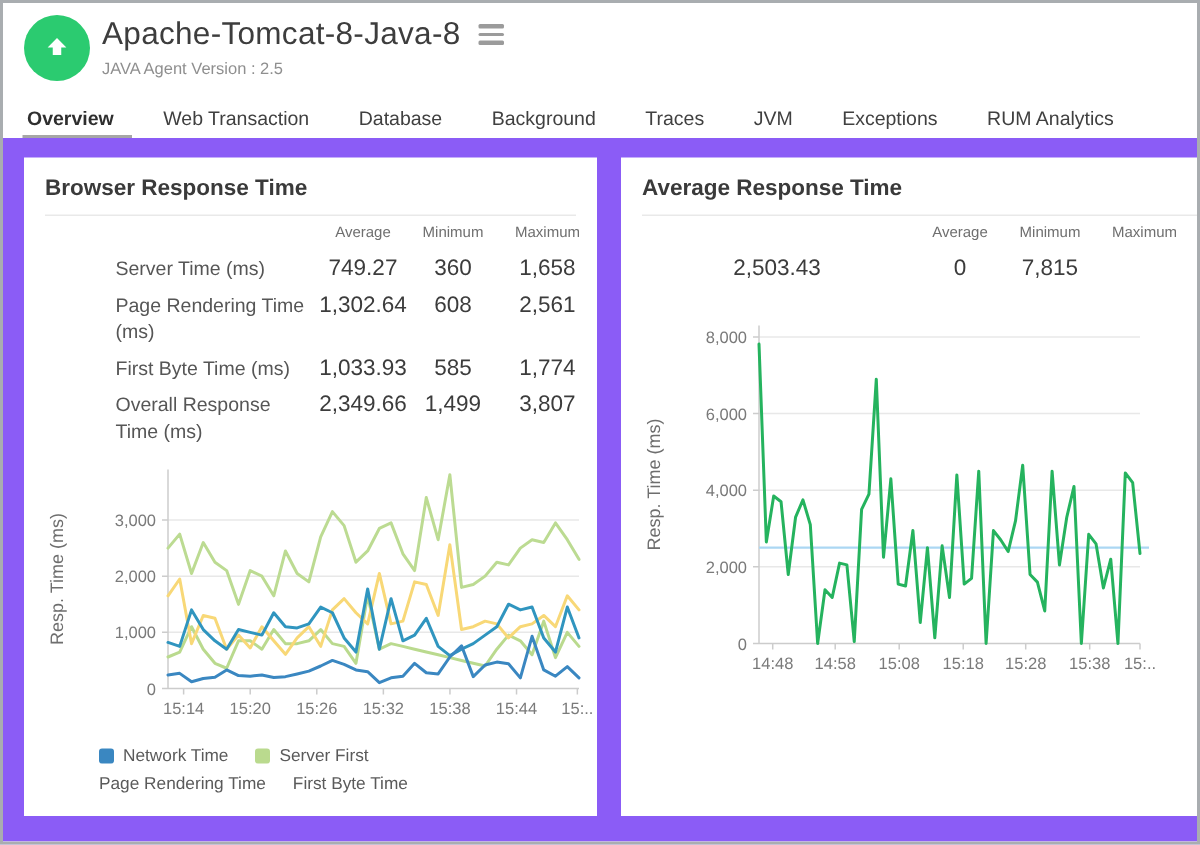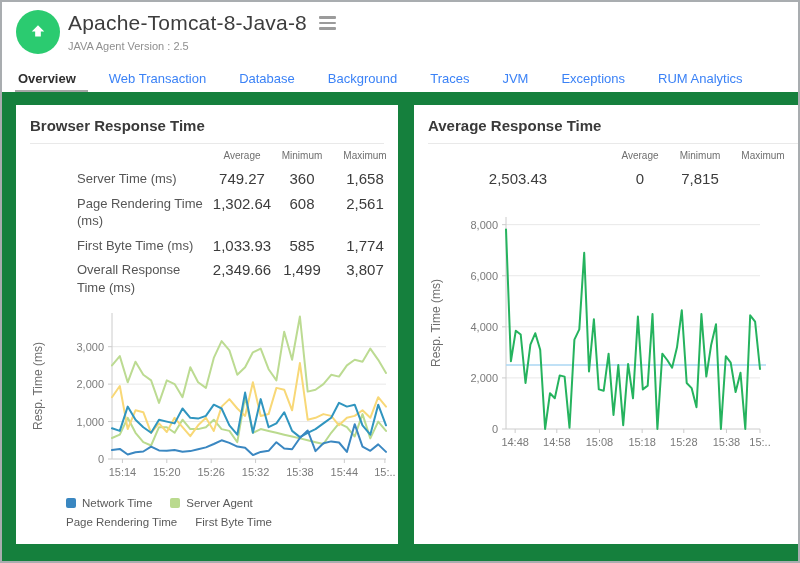--- a/index.html
+++ b/index.html
@@ -13,26 +13,26 @@
   .title-block { position:absolute; left:66px; top:9px; }
   .title-row { display:flex; align-items:center; gap:10px; }
   .page-title { font-size:21px; font-weight:400; color:#3d3d3d; letter-spacing:0.2px;text-align:center; }
   .menu-icon { display:inline-flex; flex-direction:column; gap:3px; cursor:pointer; padding:2px; }
   .menu-icon span { width:17px; height:2.5px; background:#9b9b9b; border-radius:1px; }
   .subtitle { margin-top:5px; font-size:11px; color:#8f8f8f; }
 
   
   .tab-bar { position:absolute; top:62px; left:0; right:0; height:28px; display:flex; align-items:center;
              gap:33px; padding:0 16px; background:#fff; }
-  .tab { position:relative; font-size:13px; color:#3b82f6; cursor:pointer; white-space:nowrap; }
+  .tab { position:relative; font-size:13px; color:#404040; cursor:pointer; white-space:nowrap; }
   .tab.active { color:#2f2f2f; font-weight:700; }
   .tab.active::after { content:""; position:absolute; left:-3px; right:-12px; bottom:-9px; height:5px; background:#a6a6a6; }
 
   
-  .content { position:absolute; top:90px; left:0; right:0; bottom:0; background:#15803d; }
+  .content { position:absolute; top:90px; left:0; right:0; bottom:0; background:#8b5cf6; }
   .card { position:absolute; top:13px; height:439px; background:#fff; overflow:hidden; padding:12px 14px; }
   .card.left { left:14px; width:382px; }
   .card.right { left:412px; width:406px; }
   .card-title { font-size:15px; font-weight:700; color:#3a3a3a; }
   .divider { height:1px; background:#e9e9e9; margin:9px 0 6px 0; }
 
   
   .mtable { width:370px; }
   .mrow { display:grid; grid-template-columns:180px 64px 56px 70px; align-items:start; margin-bottom:7px; }
   .mrow.header { margin-bottom:9px; }
@@ -165,21 +165,21 @@
       </div>
 
       <div class="legend">
         <div class="legend-row">
           <div class="legend-item">
             <span class="swatch" style="background-color: rgb(58, 135, 193);"></span>
             <span class="legend-label">Network Time</span>
           </div>
           <div class="legend-item">
             <span class="swatch" style="background-color: rgb(186, 218, 142);"></span>
-            <span class="legend-label">Server Agent</span>
+            <span class="legend-label">Server First</span>
           </div>
         </div>
         <div class="legend-row">
           <div class="legend-item">
 
             <span class="legend-label">Page Rendering Time</span>
           </div>
           <div class="legend-item">
 
             <span class="legend-label">First Byte Time</span>

